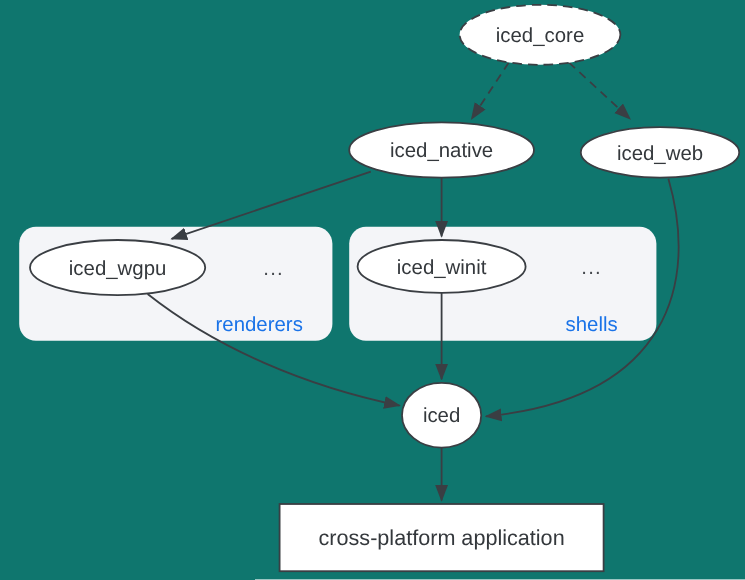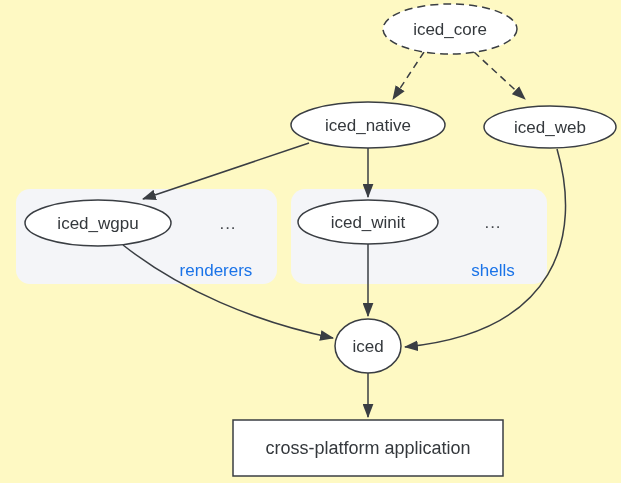--- a/index.html
+++ b/index.html
@@ -1,18 +1,18 @@
 <!DOCTYPE html>
 <html><head>
 <meta charset="utf-8">
 <style>
   html,body{margin:0;padding:0;background:#ffffff;}
   .stage{
     width:621px;height:483px;position:relative;overflow:hidden;
-    background:#fef9c3;font-family:"Liberation Sans",sans-serif;
+    background:#0f766e;font-family:"Liberation Sans",sans-serif;
   }
   svg{display:block;}
   .edge{fill:none;stroke:#3a3e43;stroke-width:1.5;}
   .edge.dashed{stroke-dasharray:7 5;}
   .shape{fill:#ffffff;stroke:#3a3e43;stroke-width:1.5;}
   .shape.dashed{stroke-dasharray:8 5;}
   .group-rect{stroke:none;}
   .lbl{font-size:17px;fill:#34383c;text-anchor:middle;}
   .lbl-big{font-size:18px;fill:#34383c;text-anchor:middle;}
   .dots{font-size:17px;fill:#45494e;text-anchor:middle;letter-spacing:1px;}

